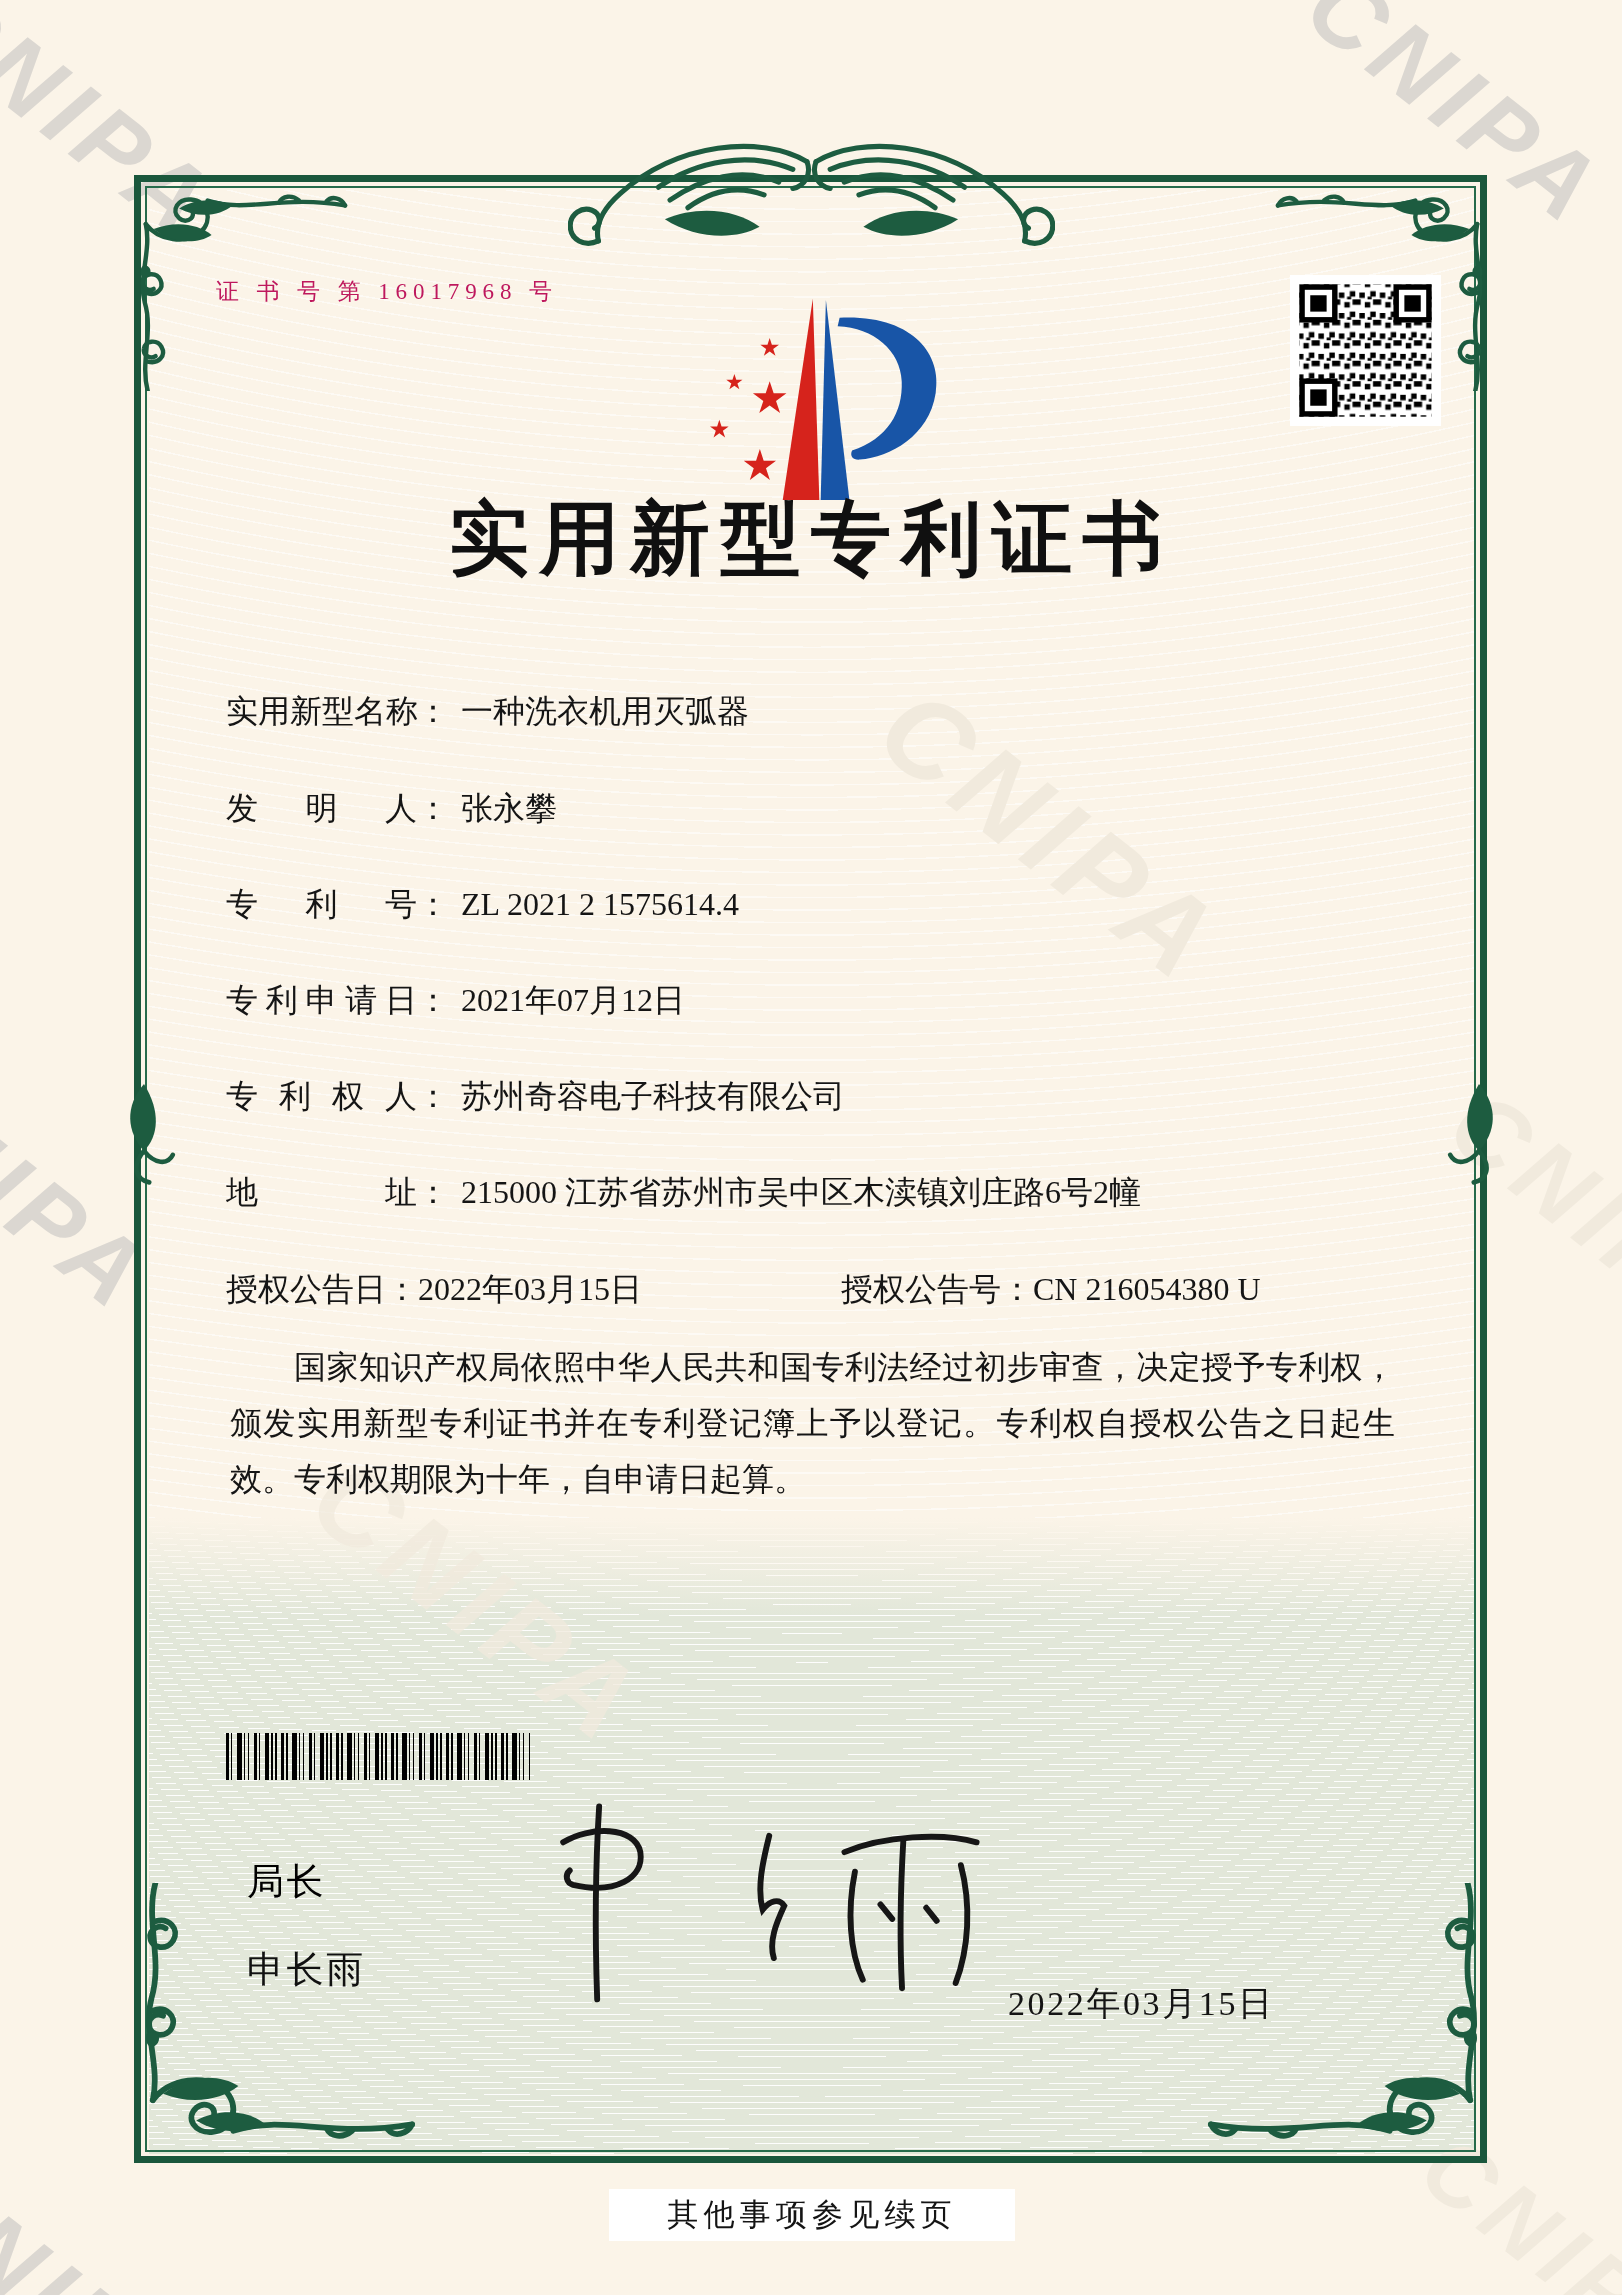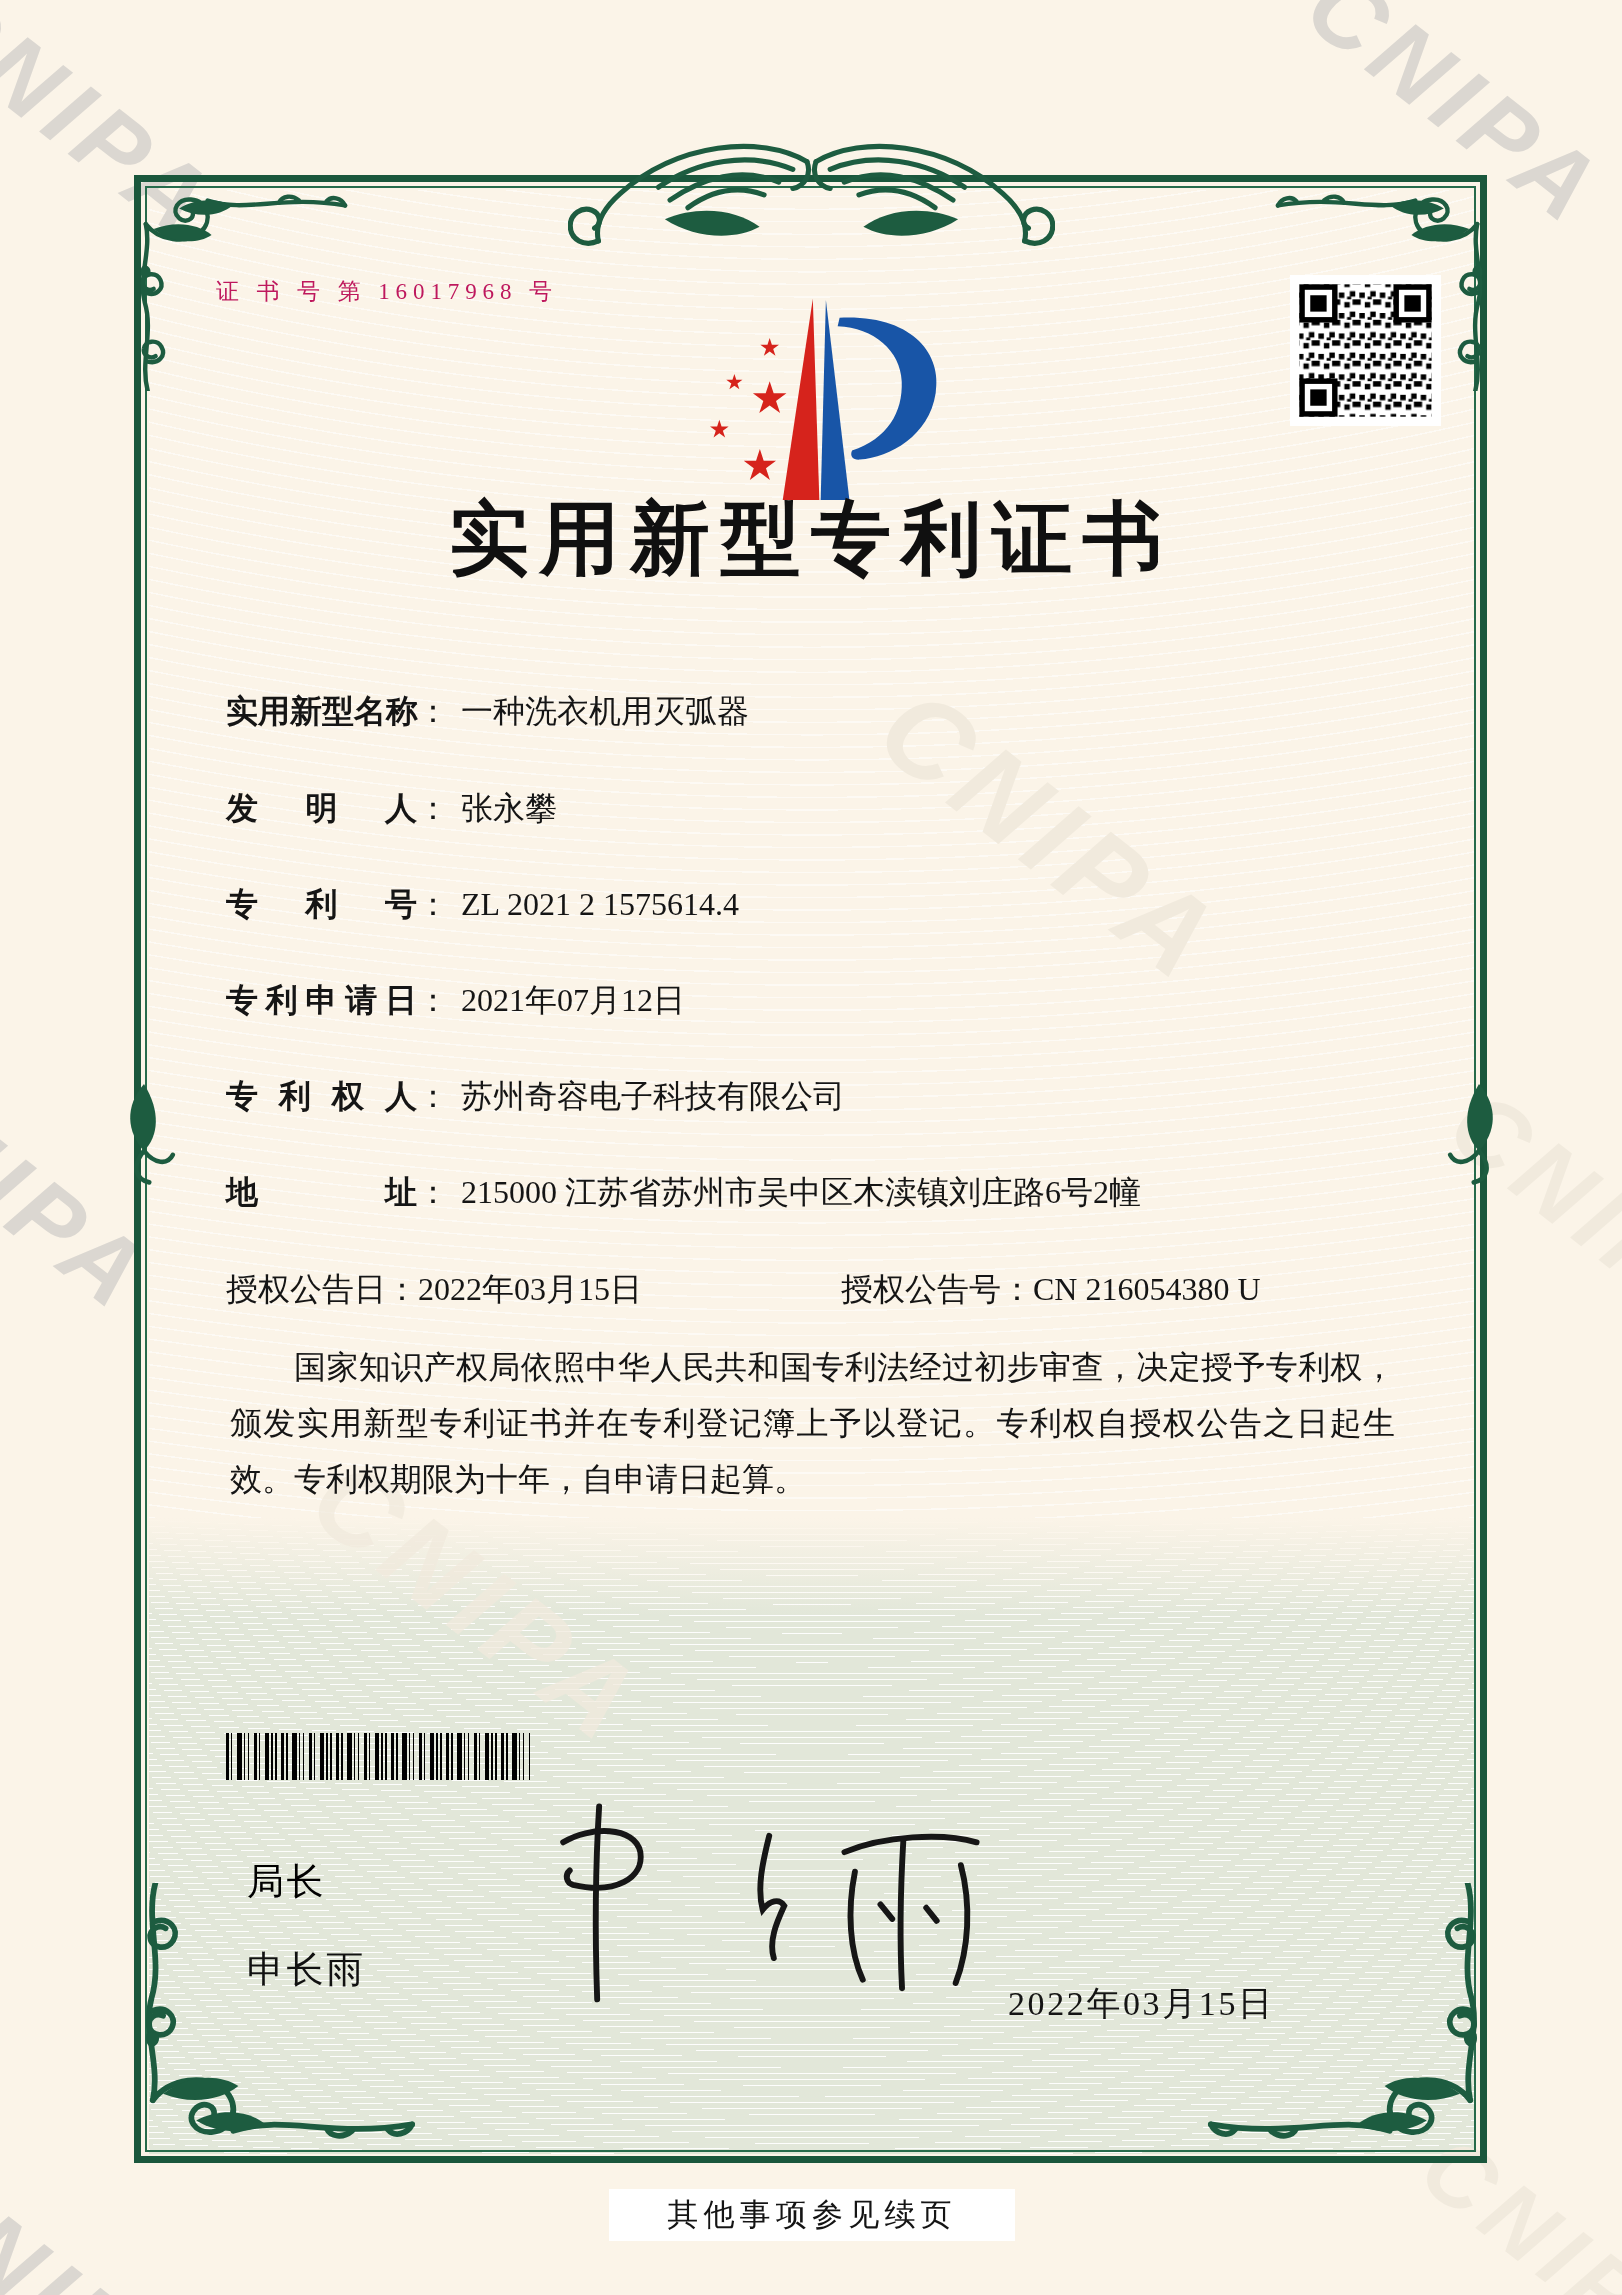--- a/index.html
+++ b/index.html
@@ -27,21 +27,21 @@
 
   
   .cert-no{position:absolute;left:216px;top:276px;font-size:23px;color:#be185d;letter-spacing:5.9px;z-index:3;}
   .logo{position:absolute;left:703px;top:275px;width:268px;height:226px;z-index:3;}
   .qr{position:absolute;left:1290px;top:275px;width:151px;height:151px;background:#fff;padding:3.9px;box-sizing:border-box;z-index:3;}
   .title{position:absolute;left:222px;top:486px;width:1178px;text-align:center;font-size:80px;font-weight:bold;
          color:#101010;letter-spacing:10.5px;z-index:3;}
 
   
   .field{position:absolute;left:226px;font-size:32px;color:#151515;z-index:3;white-space:nowrap;}
-  .flabel{display:inline-block;width:191px;text-align:justify;text-align-last:justify;vertical-align:bottom;font-weight:bold;}
+  .flabel{display:inline-block;width:191px;text-align:justify;text-align-last:justify;vertical-align:bottom;}
   .fcolon{display:inline-block;}
   .fvalue{display:inline-block;margin-left:12px;}
   .grant-group2{position:absolute;left:615px;top:0;}
 
   
   .body-text{position:absolute;left:226px;top:1335px;width:1173px;font-size:32px;line-height:56px;color:#151515;
              text-align:justify;z-index:3;}
   .body-text p{margin:4px;text-indent:2em;}
 
   

